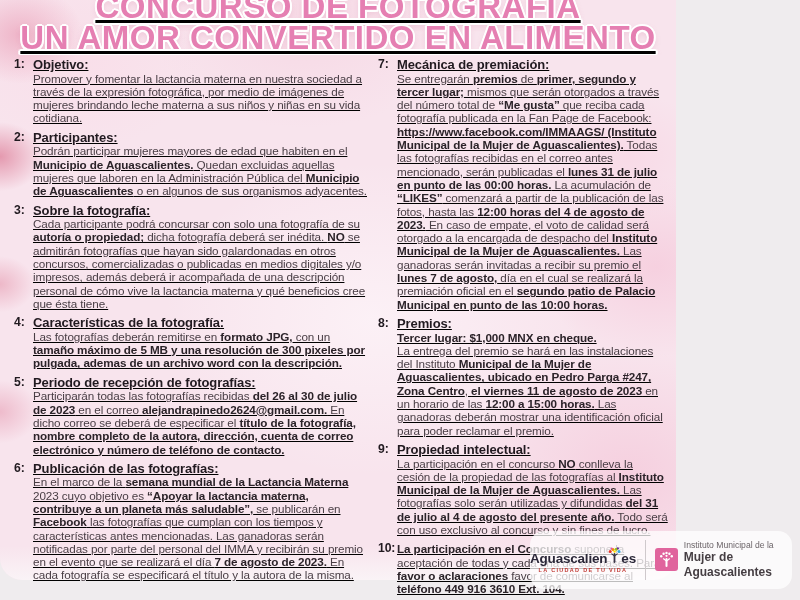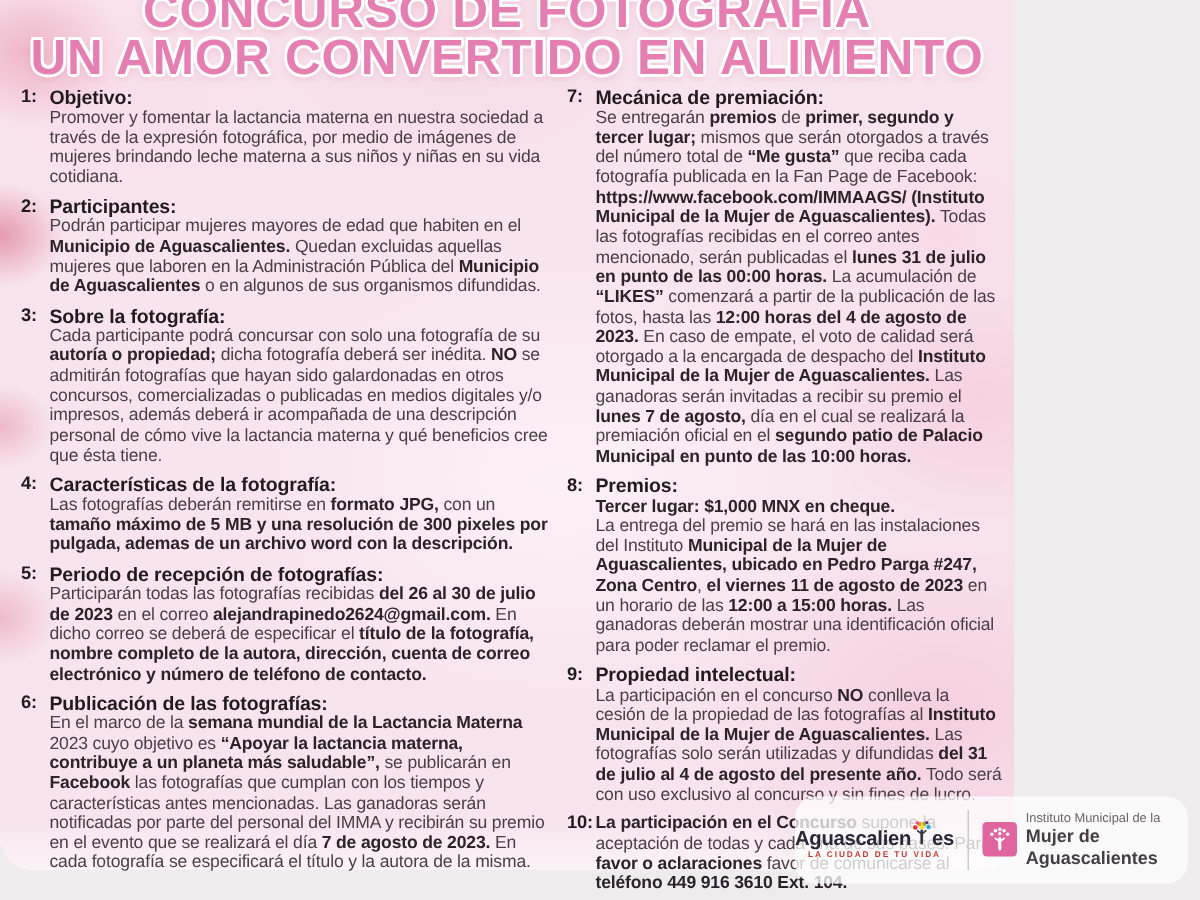--- a/index.html
+++ b/index.html
@@ -17,20 +17,21 @@
       radial-gradient(60px 48px at 0% 27%, rgba(212,92,124,0.55), rgba(212,92,124,0) 72%),
       radial-gradient(50px 40px at 0% 49%, rgba(224,130,155,0.45), rgba(224,130,155,0) 70%),
       radial-gradient(55px 45px at 0% 71%, rgba(228,146,170,0.5), rgba(228,146,170,0) 70%),
       radial-gradient(170px 130px at 12% 10%, rgba(249,222,233,0.9), rgba(249,222,233,0) 70%),
       radial-gradient(220px 150px at 45% 4%, rgba(246,214,227,0.8), rgba(246,214,227,0) 70%),
       radial-gradient(120px 90px at 93% 27%, rgba(248,216,229,0.8), rgba(248,216,229,0) 70%),
       radial-gradient(170px 130px at 97% 46%, rgba(246,206,222,0.9), rgba(246,206,222,0) 70%),
       radial-gradient(230px 180px at 93% 82%, rgba(245,205,221,0.9), rgba(245,205,221,0) 70%),
       radial-gradient(280px 210px at 55% 55%, rgba(253,245,249,0.75), rgba(253,245,249,0) 75%),
       linear-gradient(#f8e4ed,#f8e4ed);
+    text-decoration: underline;
   }
   .poster::after{
     content:"";position:absolute;left:0;right:0;bottom:0;height:34px;
     border-radius:0 0 22px 22px;
     background:linear-gradient(rgba(255,255,255,0), rgba(250,246,248,0.85));
   }
   .title-wrap{height:55px;overflow:hidden;text-align:center;position:relative;z-index:2;}
   .title-line{
     font-weight:bold;font-size:33px;line-height:31px;letter-spacing:0.5px;
     color:#e57fb2;white-space:nowrap;
@@ -84,21 +85,21 @@
   <div class="columns">
     <div class="col-left" id="col-left">
         <div class="section">
           <span class="sec-num">1:</span>
           <div class="sec-title">Objetivo:</div>
           <div class="para"><span>Promover y fomentar la lactancia materna en nuestra sociedad a través de la expresión fotográfica, por medio de imágenes de mujeres brindando leche materna a sus niños y niñas en su vida cotidiana.</span></div>
         </div>
         <div class="section">
           <span class="sec-num">2:</span>
           <div class="sec-title">Participantes:</div>
-          <div class="para"><span>Podrán participar mujeres mayores de edad que habiten en el </span><b>Municipio de Aguascalientes.</b><span> Quedan excluidas aquellas mujeres que laboren en la Administración Pública del </span><b>Municipio de Aguascalientes</b><span> o en algunos de sus organismos difundidas.</span></div>
+          <div class="para"><span>Podrán participar mujeres mayores de edad que habiten en el </span><b>Municipio de Aguascalientes.</b><span> Quedan excluidas aquellas mujeres que laboren en la Administración Pública del </span><b>Municipio de Aguascalientes</b><span> o en algunos de sus organismos adyacentes.</span></div>
         </div>
         <div class="section">
           <span class="sec-num">3:</span>
           <div class="sec-title">Sobre la fotografía:</div>
           <div class="para"><span>Cada participante podrá concursar con solo una fotografía de su </span><b>autoría o propiedad;</b><span> dicha fotografía deberá ser inédita. </span><b>NO</b><span> se admitirán fotografías que hayan sido galardonadas en otros concursos, comercializadas o publicadas en medios digitales y/o impresos, además deberá ir acompañada de una descripción personal de cómo vive la lactancia materna y qué beneficios cree que ésta tiene.</span></div>
         </div>
         <div class="section">
           <span class="sec-num">4:</span>
           <div class="sec-title">Características de la fotografía:</div>
           <div class="para"><span>Las fotografías deberán remitirse en </span><b>formato JPG,</b><span> con un </span><b>tamaño máximo de 5 MB y una resolución de 300 pixeles por pulgada, ademas de un archivo word con la descripción.</b></div>

